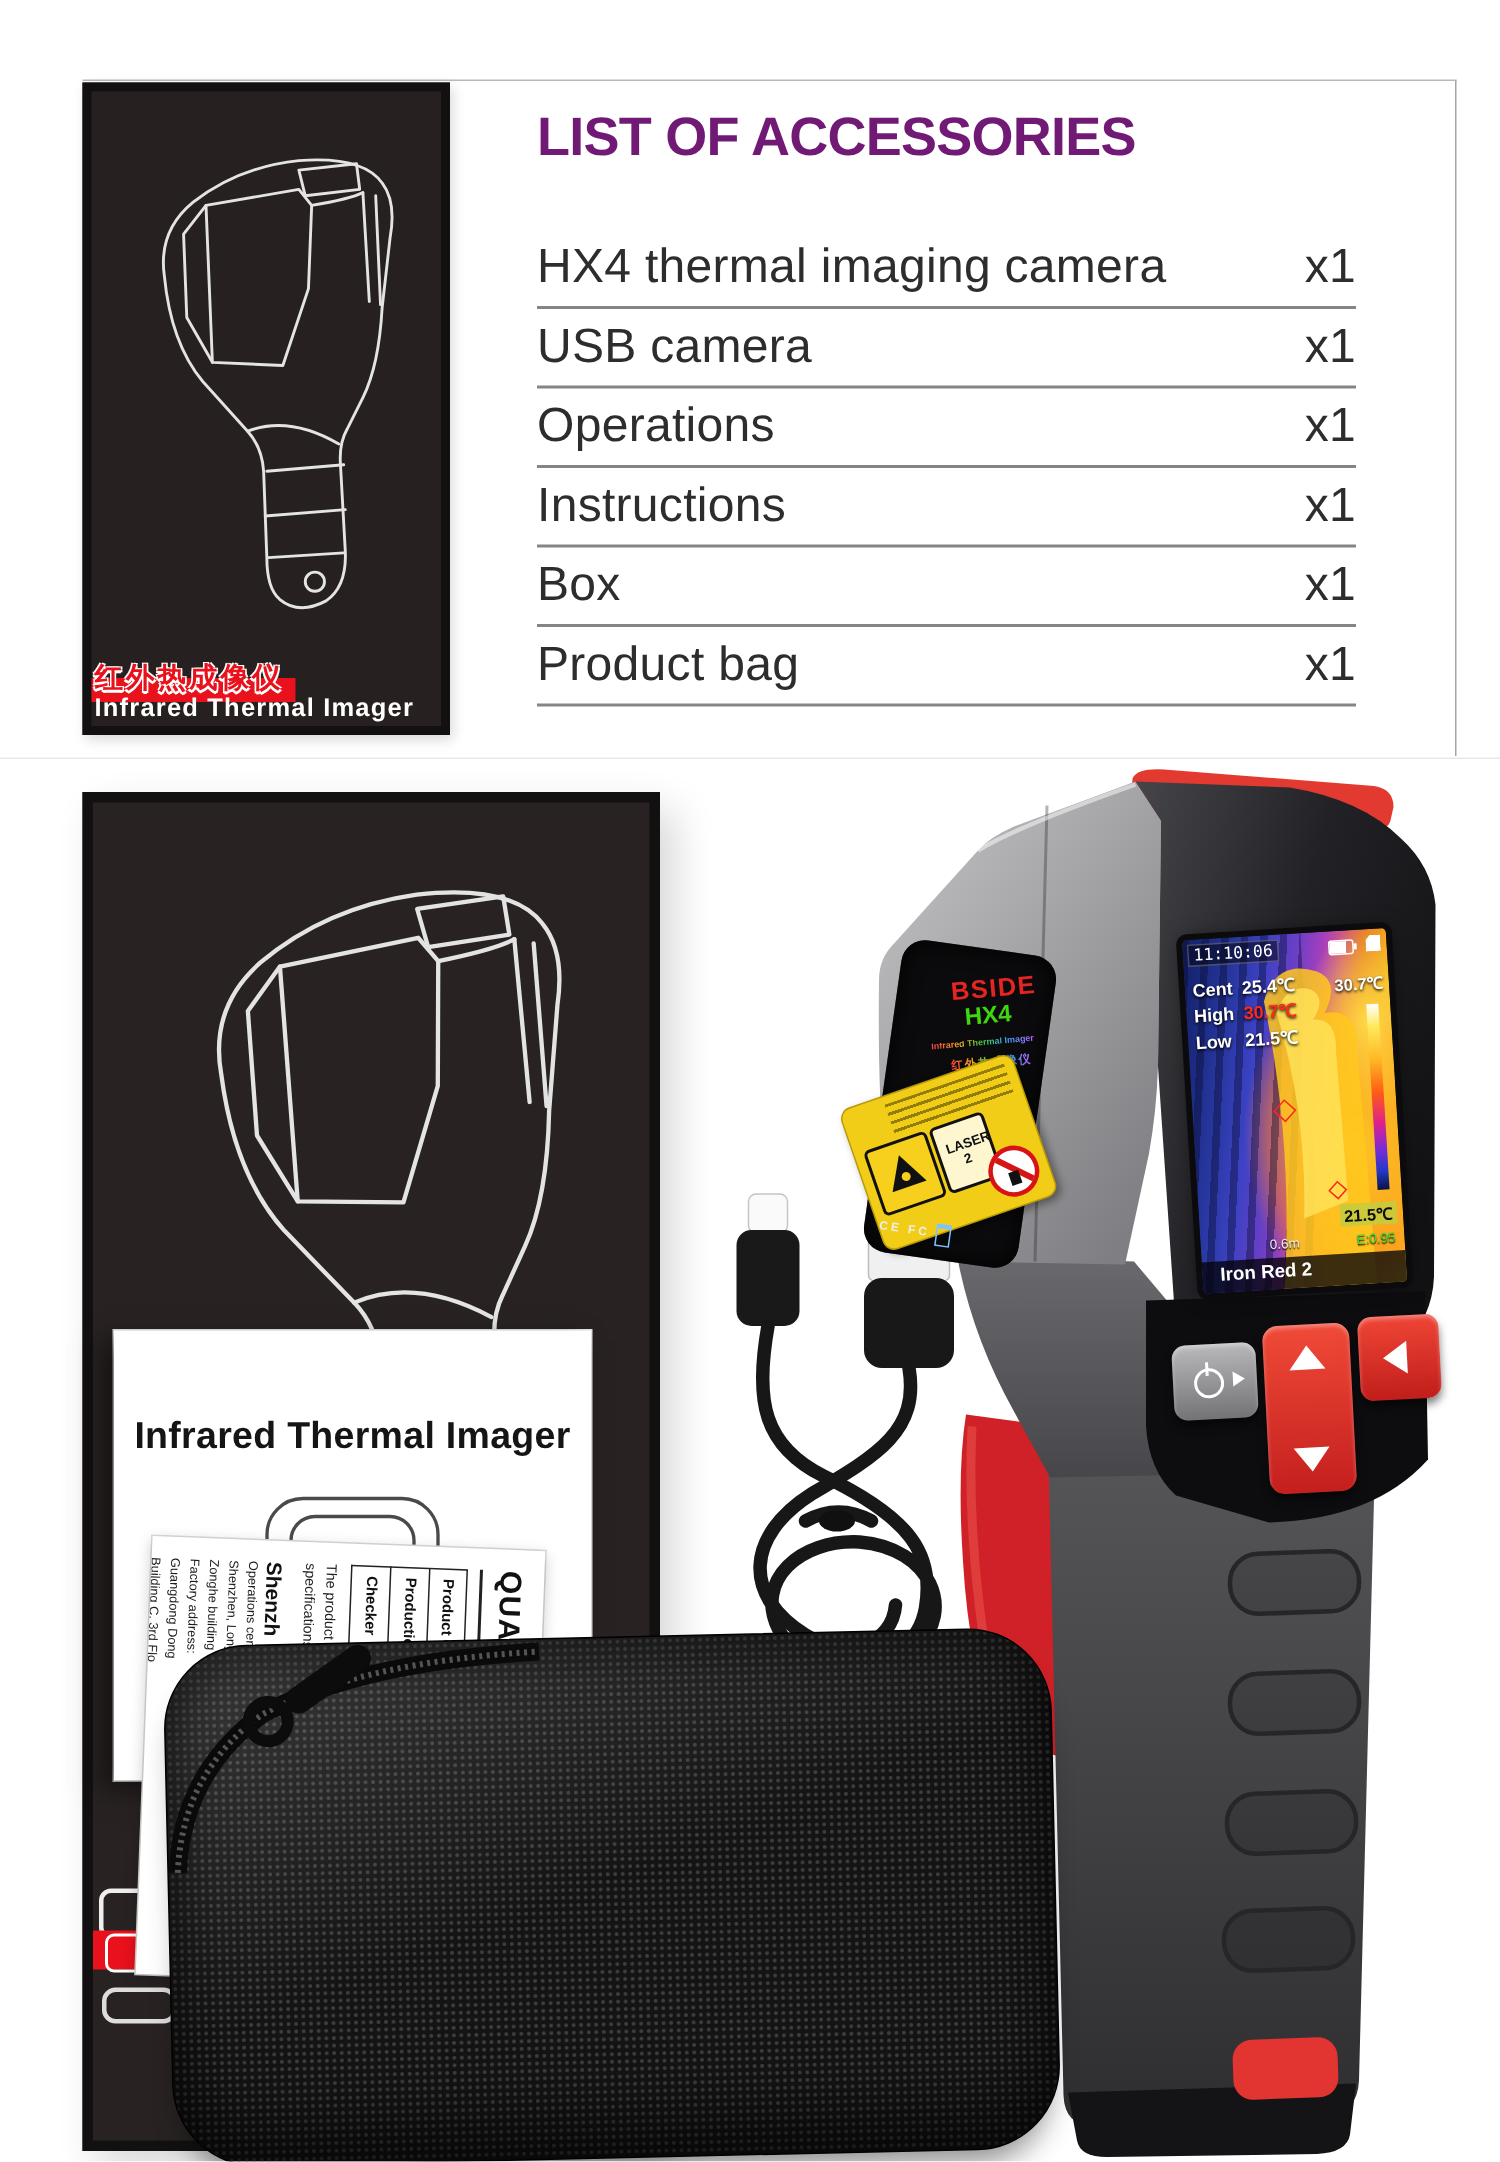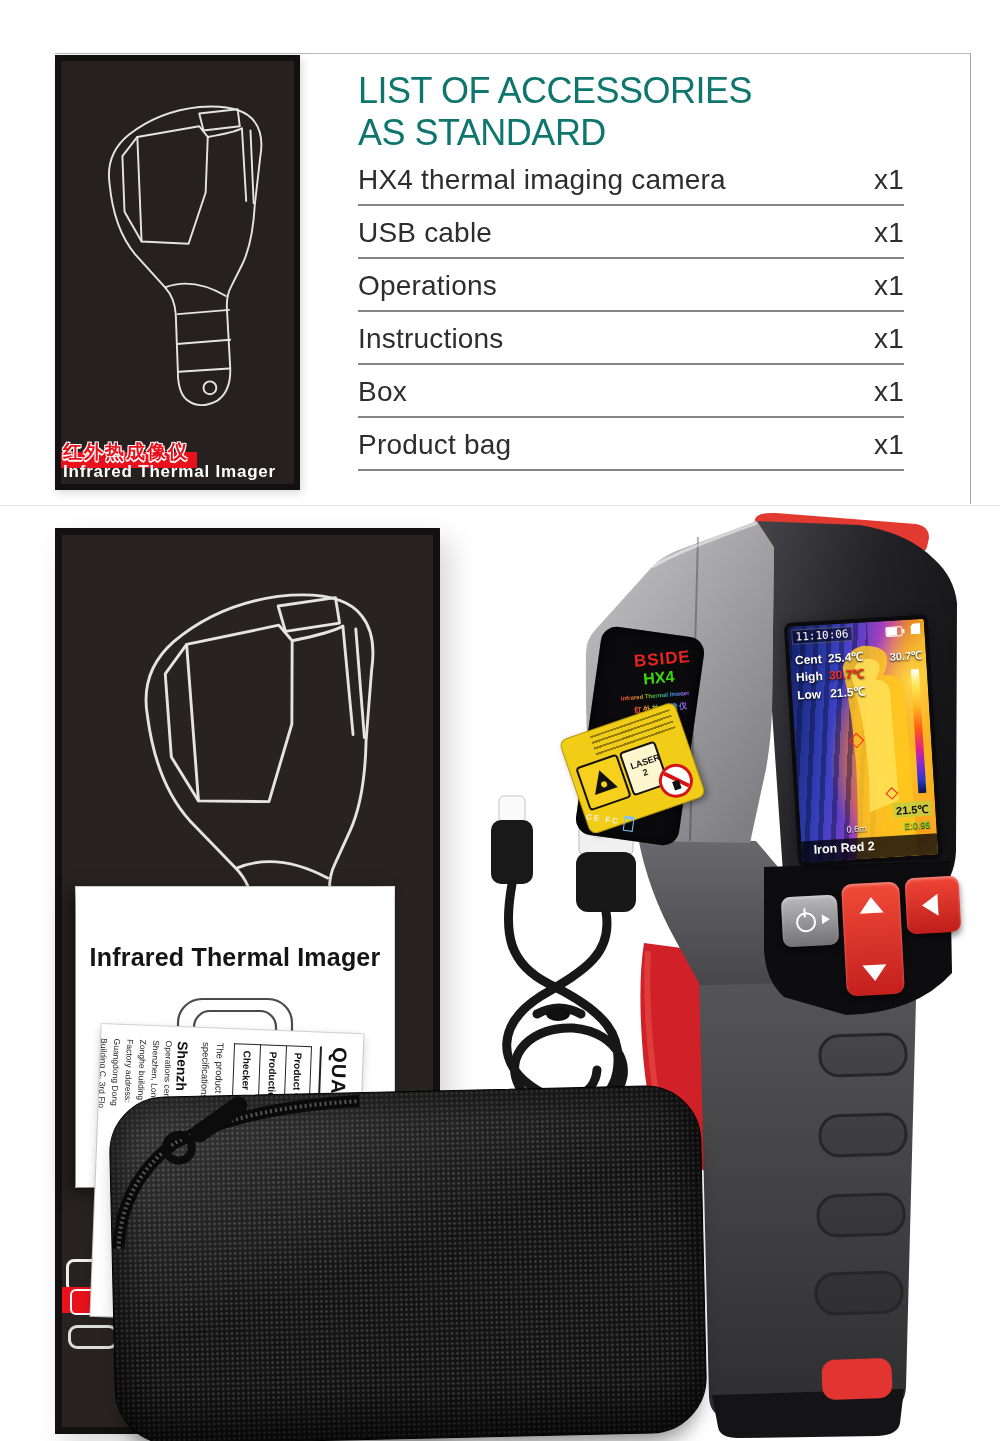--- a/index.html
+++ b/index.html
@@ -9,25 +9,25 @@
 
   
   .top-frame{left:55px;top:53px;width:915px;height:450px;border-top:1px solid #b9b9b9;border-right:1px solid #a6a6a6;}
   .box-art{left:55px;top:55px;width:245px;height:435px;background:#262120;border:6px solid #121010;box-sizing:border-box;overflow:hidden;box-shadow:2px 3px 8px rgba(0,0,0,.15);}
   .box-art svg{position:absolute;left:6px;top:14px;}
   .cn-banner{left:-2px;top:391px;width:138px;height:16px;background:#e8111c;}
   .cn-title{left:2px;top:378px;font-size:19px;font-weight:bold;letter-spacing:2px;color:#e8111c;
     text-shadow:-1px -1px 0 #fff,1px -1px 0 #fff,-1px 1px 0 #fff,1px 1px 0 #fff,0 2px 0 #fff;}
   .en-title{left:2px;top:401px;font-size:17px;font-weight:bold;letter-spacing:.8px;color:#fff;white-space:nowrap;}
 
-  .acc-title{left:358px;top:70px;font-size:36px;font-weight:normal;color:#0f766e;line-height:1.16;letter-spacing:-.5px;}
+  .acc-title{left:358px;top:70px;font-size:36px;font-weight:bold;color:#701a75;line-height:1.16;letter-spacing:-.5px;}
   .acc-list{left:358px;top:153px;width:546px;}
   .acc-row{height:53px;display:flex;justify-content:space-between;align-items:flex-end;
            padding-bottom:8px;border-bottom:2px solid #858585;box-sizing:border-box;}
-  .acc-row span{font-size:28px;color:#2d2d2d;letter-spacing:.2px;}
+  .acc-row span{font-size:32px;color:#2d2d2d;letter-spacing:.2px;}
 
   
   .photo{left:0;top:505px;width:1000px;height:936px;background:#fff;border-top:1px solid #e8e8e8;}
 
   .bigbox{left:55px;top:22px;width:385px;height:906px;background:#282322;border:7px solid #121010;
           box-sizing:border-box;overflow:hidden;box-shadow:10px 12px 26px rgba(0,0,0,.16);}
   .frag-glyph1{left:4px;top:724px;width:32px;height:28px;border:3px solid #eee;border-radius:8px;}
   .frag-band{left:-2px;top:752px;width:62px;height:26px;background:#e8111c;}
   .frag-glyph2{left:8px;top:754px;width:22px;height:22px;border:2px solid #fff;border-radius:6px;}
   .frag-pill{left:6px;top:790px;width:44px;height:18px;border:3px solid #ddd;border-radius:9px;}
@@ -166,30 +166,29 @@
     <svg width="225" height="350" viewBox="0 0 215 330">
       <use href="#wirefig" transform="translate(6,8) scale(1.02)"></use>
     </svg>
     <div class="abs cn-banner"></div>
     <div class="abs cn-title">红外热成像仪</div>
     <div class="abs en-title">Infrared Thermal Imager</div>
   </div>
 
   <div class="abs acc-title">
     <div>LIST OF ACCESSORIES</div>
-    <div>AS STANDARD</div>
   </div>
 
   <div class="abs acc-list">
     <div class="acc-row">
       <span>HX4 thermal imaging camera</span>
       <span>x1</span>
     </div>
     <div class="acc-row">
-      <span>USB cable</span>
+      <span>USB camera</span>
       <span>x1</span>
     </div>
     <div class="acc-row">
       <span>Operations</span>
       <span>x1</span>
     </div>
     <div class="acc-row">
       <span>Instructions</span>
       <span>x1</span>
     </div>

